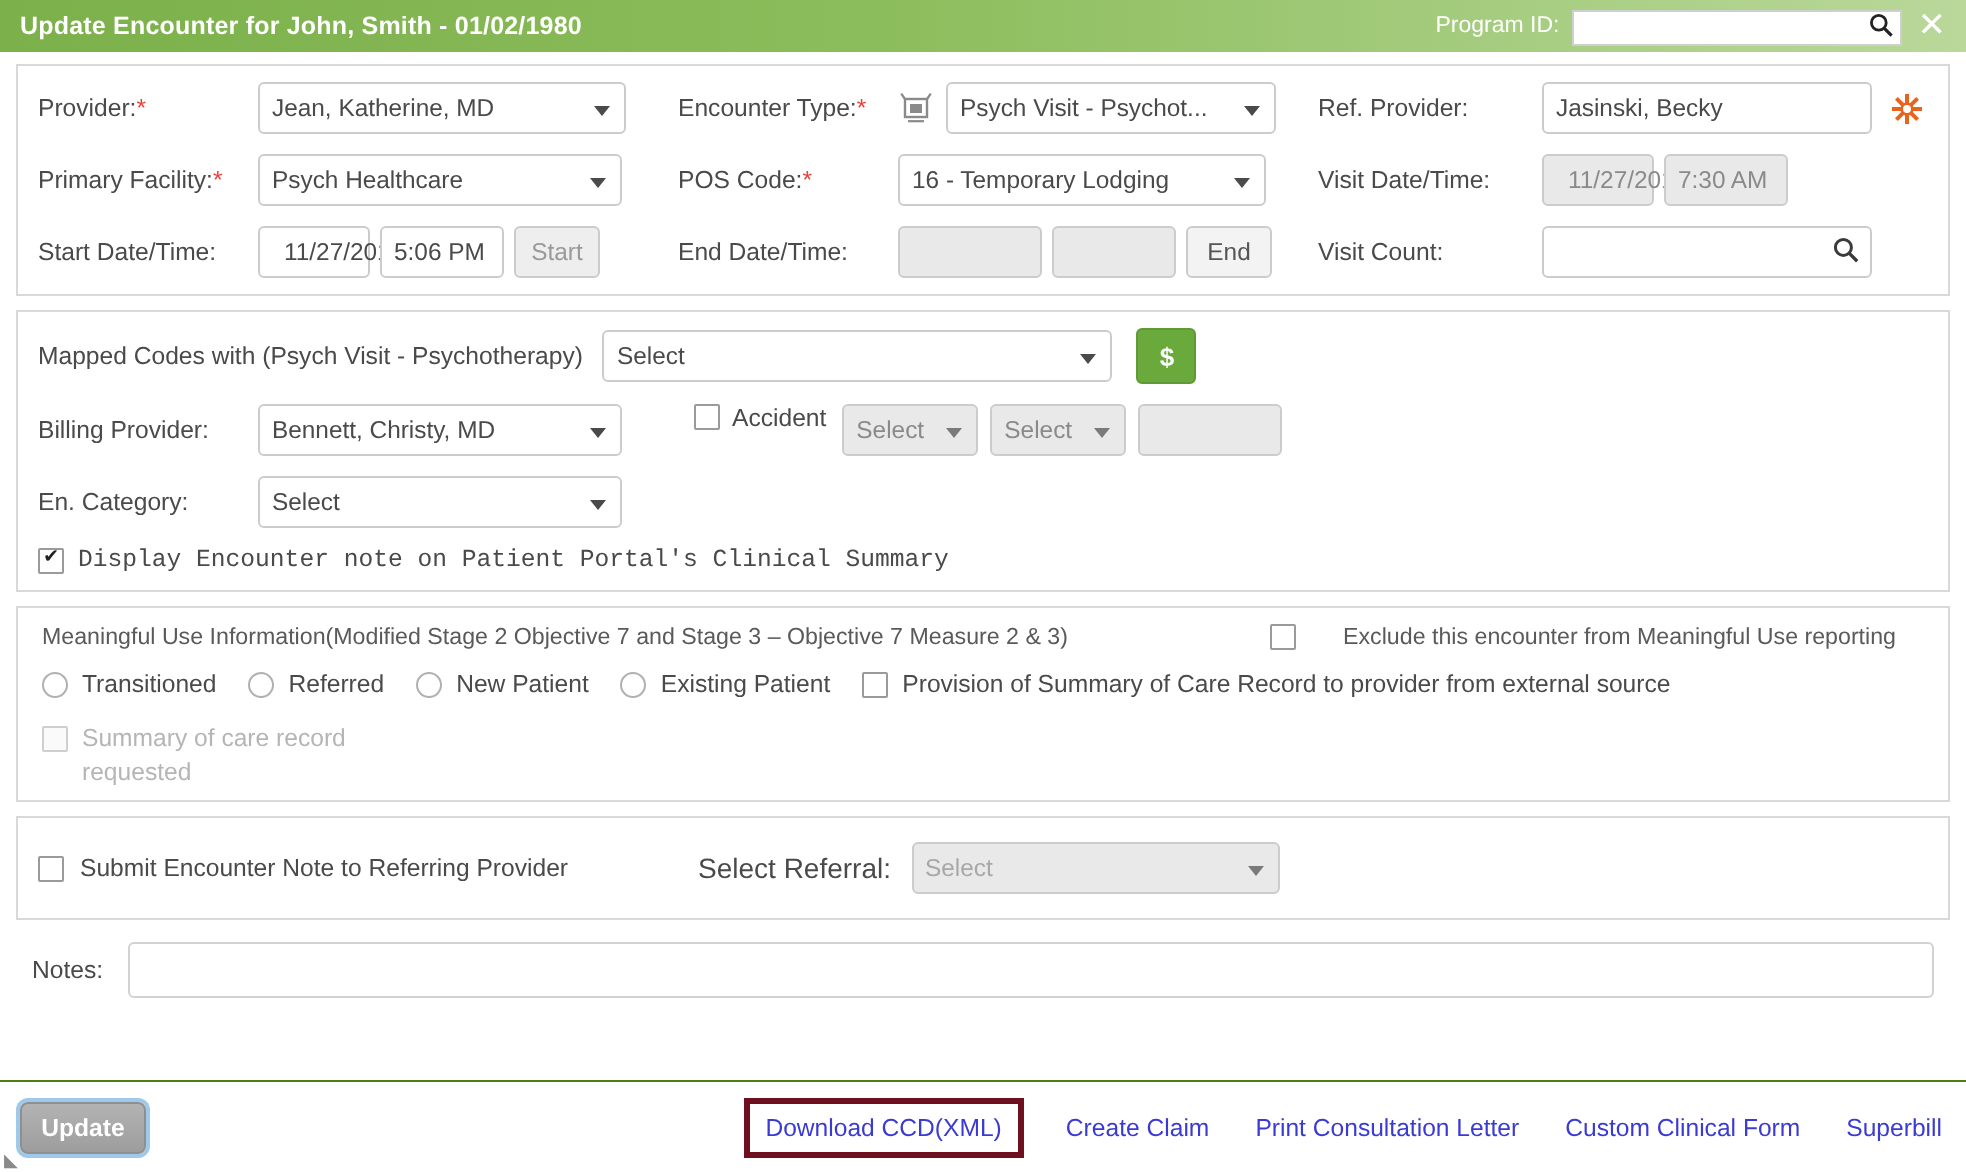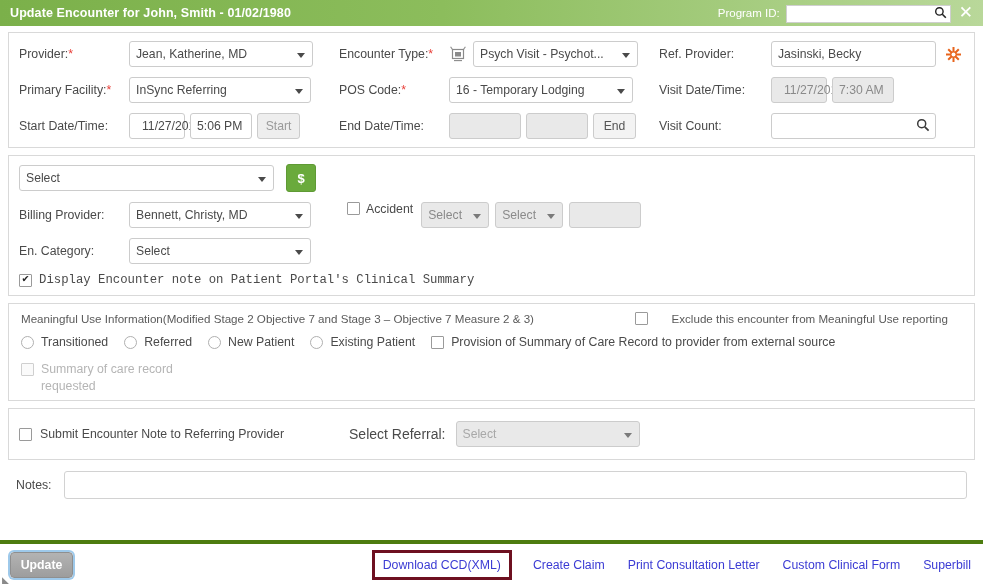--- a/index.html
+++ b/index.html
@@ -259,21 +259,21 @@
     font-size: 12.2px;
     padding: 0 7px;
     outline: none;
   }
 
   
   .footer {
     position: absolute;
     left: 0; right: 0; bottom: 0;
     height: 46px;
-    border-top: 4px solid #4d7c0f;
+    border-top: 1px solid #4d7c0f;
     display: flex; align-items: center;
     padding: 0 12px 0 10px;
   }
   .update-btn {
     height: 26px; min-width: 63px;
     background: linear-gradient(to bottom, #b3b3b3, #9d9d9d);
     border: 1px solid #8f8f8f;
     border-radius: 4px;
     box-shadow: 0 0 0 2px #9ec9ea;
     color: #ffffff;
@@ -370,21 +370,21 @@
               <rect x="0" y="6.5" width="15" height="2" transform="rotate(45 7.5 7.5)"></rect>
             </g>
             <circle cx="7.5" cy="7.5" r="2" fill="#ffffff"></circle>
           </svg>
         </span>
       </div>
 
       <div class="fld">
         <span class="lbl lblw-a"><span>Primary Facility:</span><span class="req">*</span></span>
         <span class="sel w182">
-            <span>InSync Referring</span>
+            <span>Psych Healthcare</span>
           </span>
       </div>
 
       <div class="fld">
         <span class="lbl lblw-b"><span>POS Code:</span><span class="req">*</span></span>
         <span class="sel w184">
             <span>16 - Temporary Lodging</span>
           </span>
       </div>
 
@@ -433,20 +433,21 @@
               </svg>
           </span>
         </span>
       </div>
 
     </div>
   </div>
 
   <div class="panel">
     <div class="row2">
+      <span class="mapped-lbl">Mapped Codes with (Psych Visit - Psychotherapy)</span>
       <span class="sel" style="width:255px;">
           <span>Select</span>
         </span>
       <span class="dollar-btn">$</span>
     </div>
 
     <div class="row2">
       <span class="lbl" style="width:110px;">Billing Provider:</span>
       <span class="sel w182">
           <span>Bennett, Christy, MD</span>

